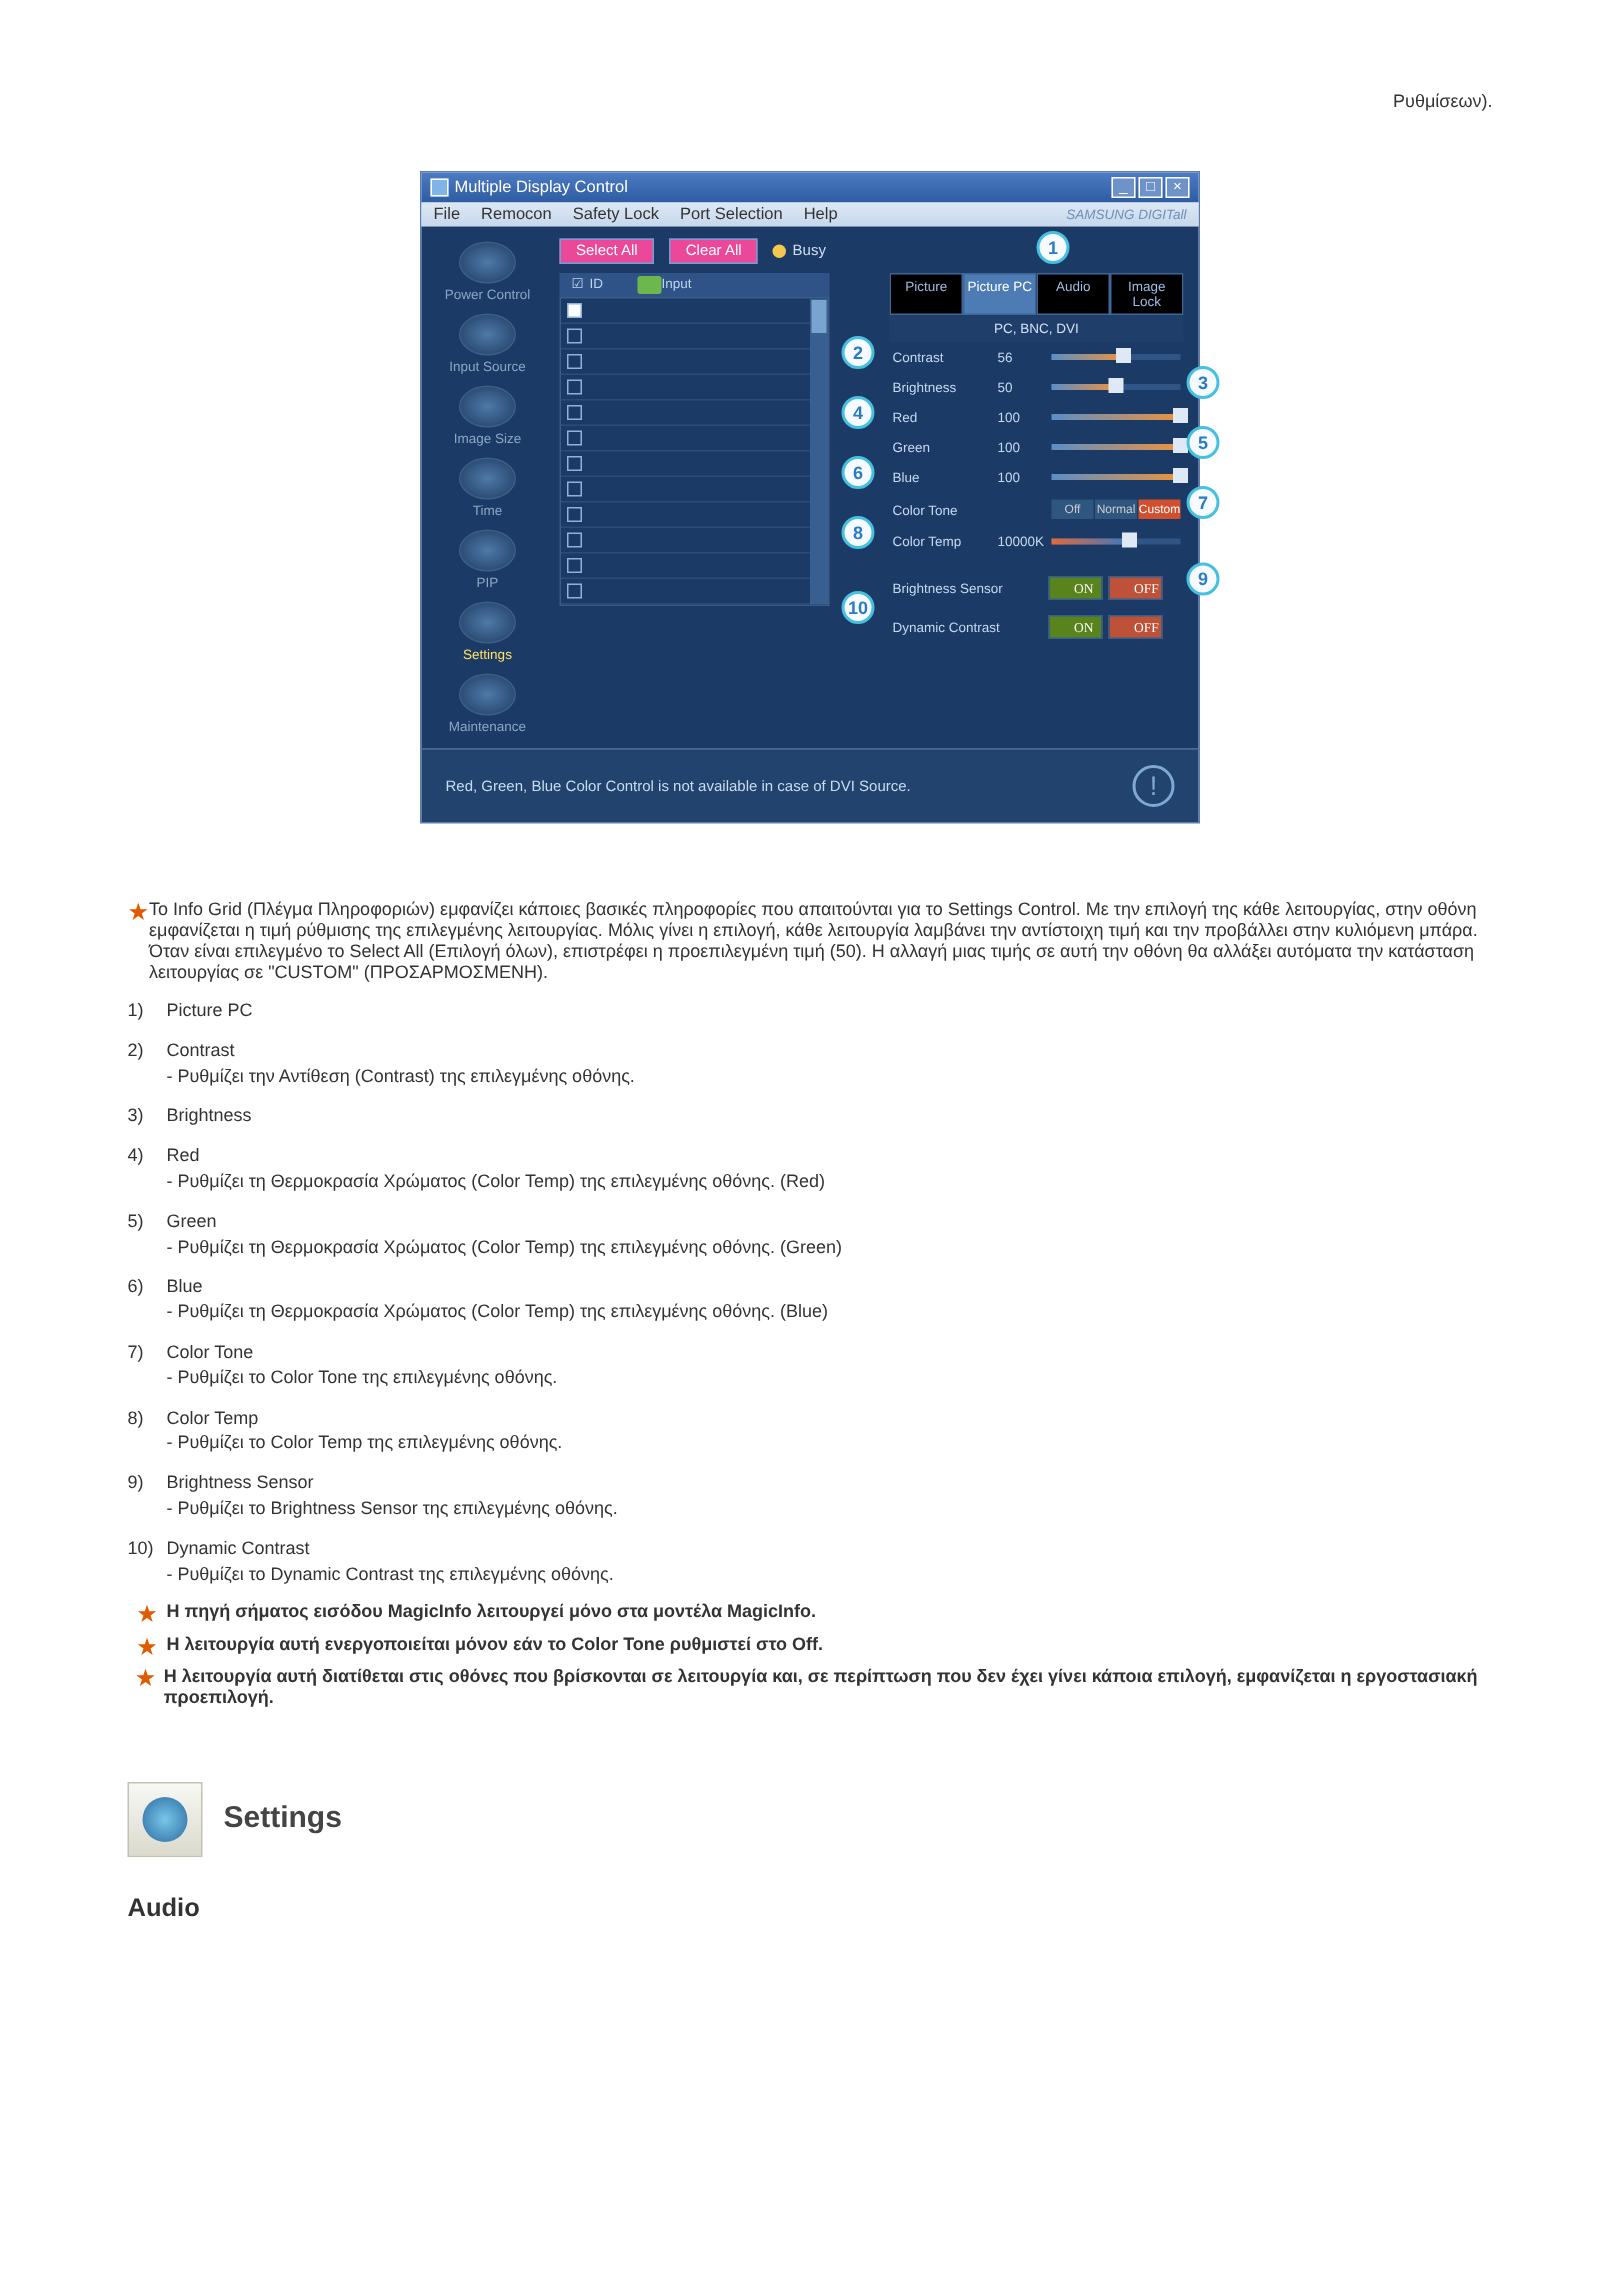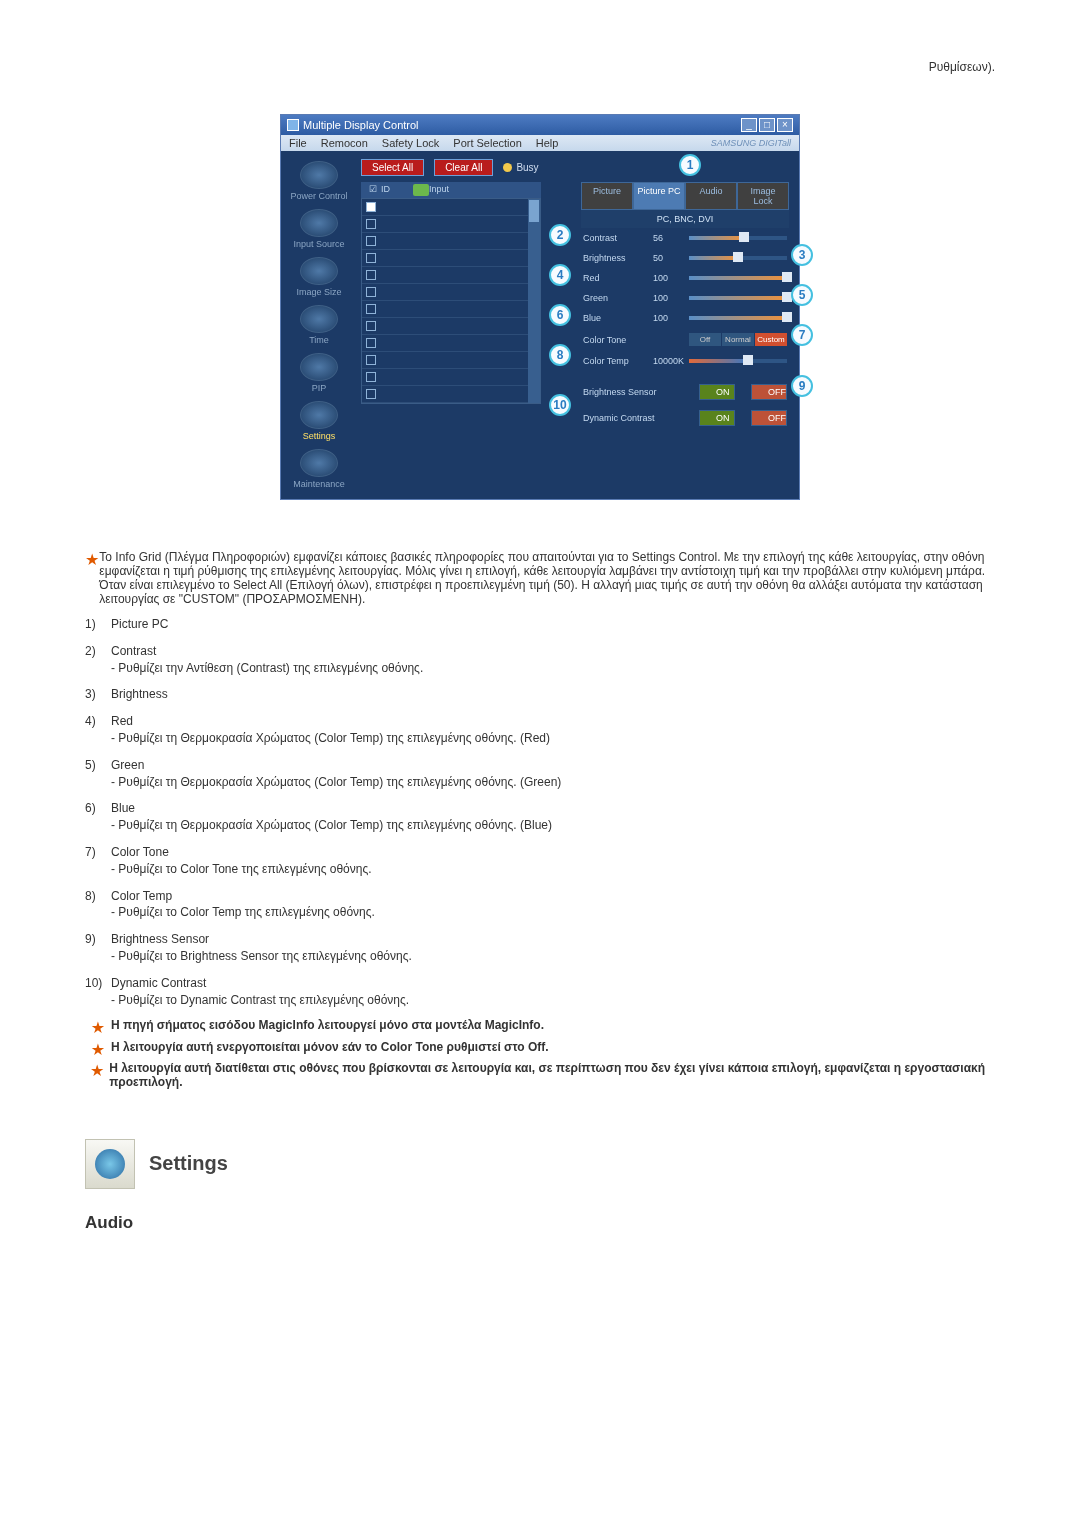--- a/index.html
+++ b/index.html
@@ -67,21 +67,21 @@
     background:radial-gradient(#4f79a7,#1d3c63);
     border:1px solid #3e5f85;
   }
   .main-area {
     flex:1;
     padding:8px 10px 14px 4px;
     color:#d6e3f2;
   }
   .top-controls { display:flex; gap:10px; align-items:center; font-size:10px; margin-bottom:6px;}
   .pill-btn {
-    background:#b91c1c;
+    background:#ec4899;
     border:1px solid #6ea0d8;
     color:#fff;
     padding:2px 10px;
     font-size:10px;
   }
   .busy { display:flex; align-items:center; gap:4px; color:#d0ddf0;}
   .busy-dot { width:9px; height:9px; border-radius:50%; background:#f2c94c;}
   .content-flex { display:flex; gap:8px;}
   .grid-col { width:180px; }
   .grid-head {
@@ -105,37 +105,37 @@
     border:2px solid #45c0e0;
     border-radius:50%;
     background:#f7fbff;
     color:#2a7cc2;
     font-size:12px;
     font-weight:bold;
     display:flex;align-items:center;justify-content:center;
   }
   .panel-col { flex:1; }
   .tabs { display:flex; font-size:9px;}
-  .tab { flex:1; padding:3px 2px; text-align:center; background:#404040; color:#9cbde0; border:1px solid #3e6798;}
+  .tab { flex:1; padding:3px 2px; text-align:center; background:#000000; color:#9cbde0; border:1px solid #3e6798;}
   .tab.active { background:#4d7bb3; color:#fff;}
   .source-bar { text-align:center; font-size:9px; padding:4px; color:#d0e2f5; background:#1f3f6a;}
   .slider-row { display:flex; align-items:center; font-size:9px; padding:5px 2px; position:relative;}
   .sl-label { width:70px; color:#c4d9f0;}
   .sl-val { width:36px; color:#c4d9f0;}
   .sl-track { flex:1; height:4px; background:#2e5585; position:relative;}
   .sl-fill { height:100%; background:linear-gradient(90deg,#5a8fc7,#f0923a);}
   .sl-thumb { position:absolute; top:-4px; width:10px; height:10px; background:#dfe9f5; transform:translateX(-50%);}
   .seg-row { display:flex; align-items:center; font-size:9px; padding:5px 2px;}
   .seg-row .sl-label { width:70px;}
   .seg-row .sl-val { width:36px;}
   .segs { flex:1; display:flex; gap:1px;}
   .seg { flex:1; text-align:center; padding:2px 0; font-size:8px;}
   .onoff-row { display:flex; align-items:center; font-size:9px; padding:5px 2px;}
   .onoff-row .sl-label { width:100px;}
-  .onoff-btn { width:36px; text-align:center; padding:2px 16px; font-size:9px; margin-left:16px; border:1px solid #355f8e;}
+  .onoff-btn { width:36px; text-align:center; padding:2px 16px; font-size:9px; margin-left:4px; border:1px solid #355f8e;font-family:Liberation Serif, serif;}
   .on { background:#59831c; color:#fff;}
   .off { background:#bd5238; color:#fff;}
   
   .right-callout { position:absolute; right:-24px;}
   
   .hint-area {
     background:#21436d;
     border-top:1px solid #3b6392;
     padding:10px 16px;
     display:flex;
@@ -378,20 +378,24 @@
           <div class="onoff-row">
             <div class="sl-label">Dynamic Contrast</div>
             <div class="onoff-btn on">ON</div>
             <div class="onoff-btn off">OFF</div>
           </div>
         </div>
       </div>
       <div style="height:12px;"></div>
     </div>
   </div>
+  <div class="hint-area">
+    <span>Red, Green, Blue Color Control is not available in case of DVI Source.</span>
+    <span class="hint-ico">!</span>
+  </div>
 </div>
 
 <div class="star-row">
   <div class="star">★</div>
   <div class="txt">Το Info Grid (Πλέγμα Πληροφοριών) εμφανίζει κάποιες βασικές πληροφορίες που απαιτούνται για το Settings Control. Με την επιλογή της κάθε λειτουργίας, στην οθόνη εμφανίζεται η τιμή ρύθμισης της επιλεγμένης λειτουργίας. Μόλις γίνει η επιλογή, κάθε λειτουργία λαμβάνει την αντίστοιχη τιμή και την προβάλλει στην κυλιόμενη μπάρα. Όταν είναι επιλεγμένο το Select All (Επιλογή όλων), επιστρέφει η προεπιλεγμένη τιμή (50). Η αλλαγή μιας τιμής σε αυτή την οθόνη θα αλλάξει αυτόματα την κατάσταση λειτουργίας σε "CUSTOM" (ΠΡΟΣΑΡΜΟΣΜΕΝΗ).</div>
 </div>
 
 <ul class="num-list">
   <li>
     <div class="nl-head">

